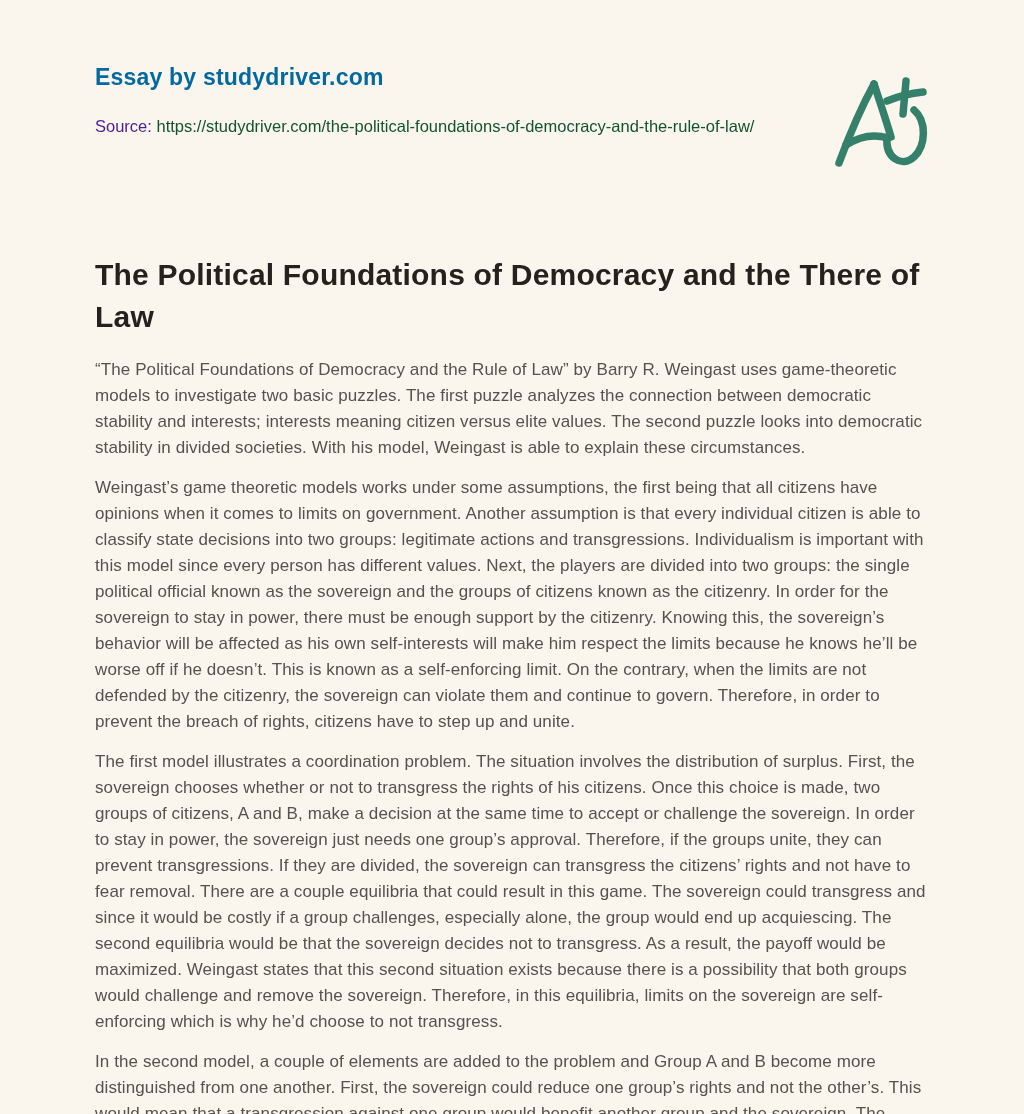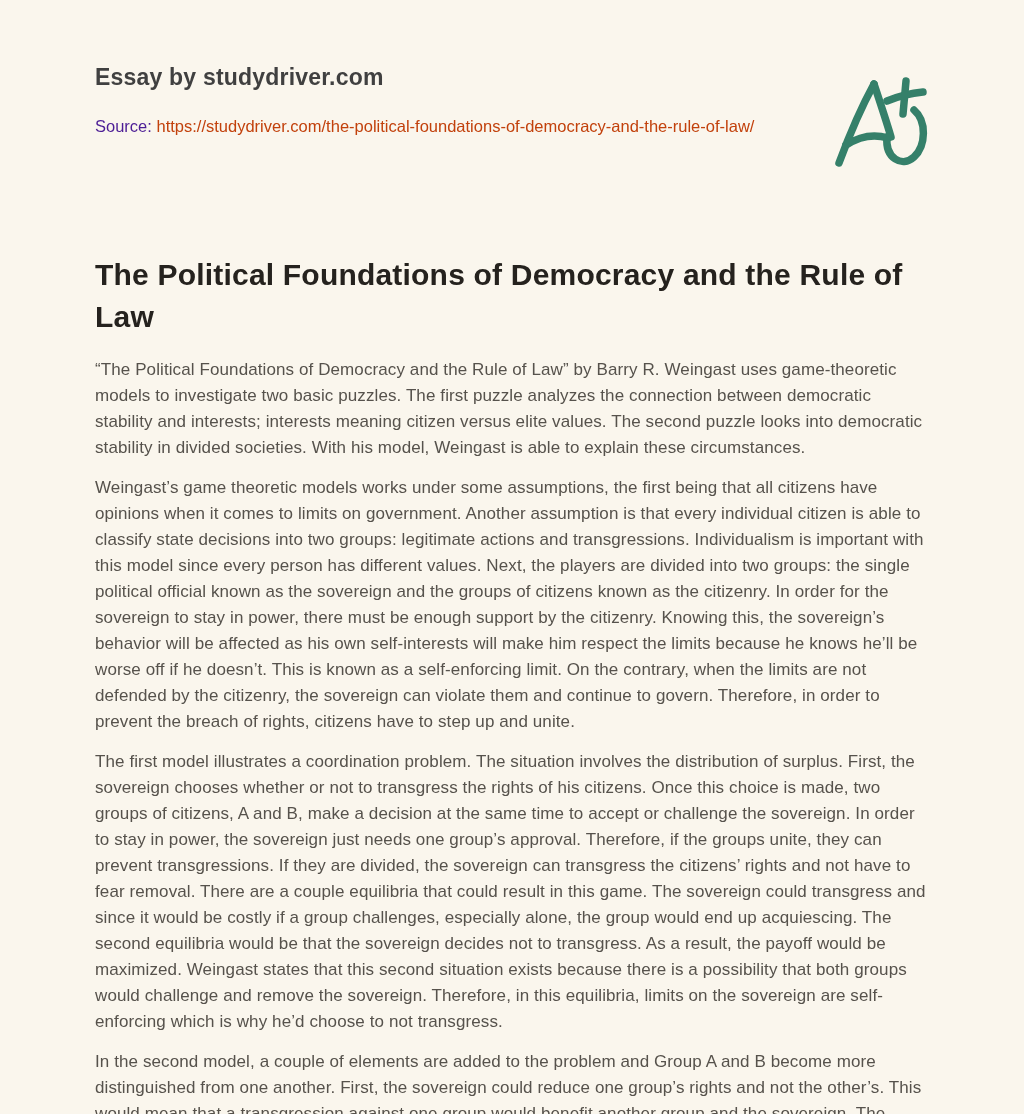--- a/index.html
+++ b/index.html
@@ -26,35 +26,35 @@
     justify-content: space-between;
     align-items: flex-start;
   }
   .header-left {
     max-width: 690px;
   }
   .brand-title {
     margin: 0;
     font-size: 23px;
     font-weight: 700;
-    color: #404040;
+    color: #0369a1;
     letter-spacing: 0.2px;
   }
   .source-line {
     margin: 20px 0 0 0;
     width: 672px;
     font-size: 16.5px;
     line-height: 30px;
     overflow-wrap: break-word;
   }
   .source-label {
     color: #4c1d95;
   }
   .source-link {
-    color: #c2410c;
+    color: #14532d;
     text-decoration: none;
     cursor: pointer;
   }
   .logo {
     width: 100px;
     height: 100px;
     margin-top: 8px;
     flex: 0 0 auto;
   }
   .doc-title {
@@ -99,21 +99,21 @@
           <path d="M57 65 C 55 86, 72 96, 84 85 C 96 74, 97 49, 84 38"></path>
 
           <path d="M76 9 C 75 20, 74 31, 73 42"></path>
 
           <path d="M57 29 C 69 24, 82 21, 93 20"></path>
         </g>
       </svg>
     </div>
   </div>
 
-  <h1 class="doc-title">The Political Foundations of Democracy and the Rule of Law</h1>
+  <h1 class="doc-title">The Political Foundations of Democracy and the There of Law</h1>
 
   <div class="doc-body">
     <p>“The Political Foundations of Democracy and the Rule of Law” by Barry R. Weingast uses game-theoretic models to investigate two basic puzzles. The first puzzle analyzes the connection between democratic stability and interests; interests meaning citizen versus elite values. The second puzzle looks into democratic stability in divided societies. With his model, Weingast is able to explain these circumstances.</p>
     <p>Weingast’s game theoretic models works under some assumptions, the first being that all citizens have opinions when it comes to limits on government. Another assumption is that every individual citizen is able to classify state decisions into two groups: legitimate actions and transgressions. Individualism is important with this model since every person has different values. Next, the players are divided into two groups: the single political official known as the sovereign and the groups of citizens known as the citizenry. In order for the sovereign to stay in power, there must be enough support by the citizenry. Knowing this, the sovereign’s behavior will be affected as his own self-interests will make him respect the limits because he knows he’ll be worse off if he doesn’t. This is known as a self-enforcing limit. On the contrary, when the limits are not defended by the citizenry, the sovereign can violate them and continue to govern. Therefore, in order to prevent the breach of rights, citizens have to step up and unite.</p>
     <p>The first model illustrates a coordination problem. The situation involves the distribution of surplus. First, the sovereign chooses whether or not to transgress the rights of his citizens. Once this choice is made, two groups of citizens, A and B, make a decision at the same time to accept or challenge the sovereign. In order to stay in power, the sovereign just needs one group’s approval. Therefore, if the groups unite, they can prevent transgressions. If they are divided, the sovereign can transgress the citizens’ rights and not have to fear removal. There are a couple equilibria that could result in this game. The sovereign could transgress and since it would be costly if a group challenges, especially alone, the group would end up acquiescing. The second equilibria would be that the sovereign decides not to transgress. As a result, the payoff would be maximized. Weingast states that this second situation exists because there is a possibility that both groups would challenge and remove the sovereign. Therefore, in this equilibria, limits on the sovereign are self-enforcing which is why he’d choose to not transgress.</p>
     <p>In the second model, a couple of elements are added to the problem and Group A and B become more distinguished from one another. First, the sovereign could reduce one group’s rights and not the other’s. This would mean that a transgression against one group would benefit another group and the sovereign. The group with its rights reduced would be at a disadvantag</p>
   </div>
 
 </div>
 

